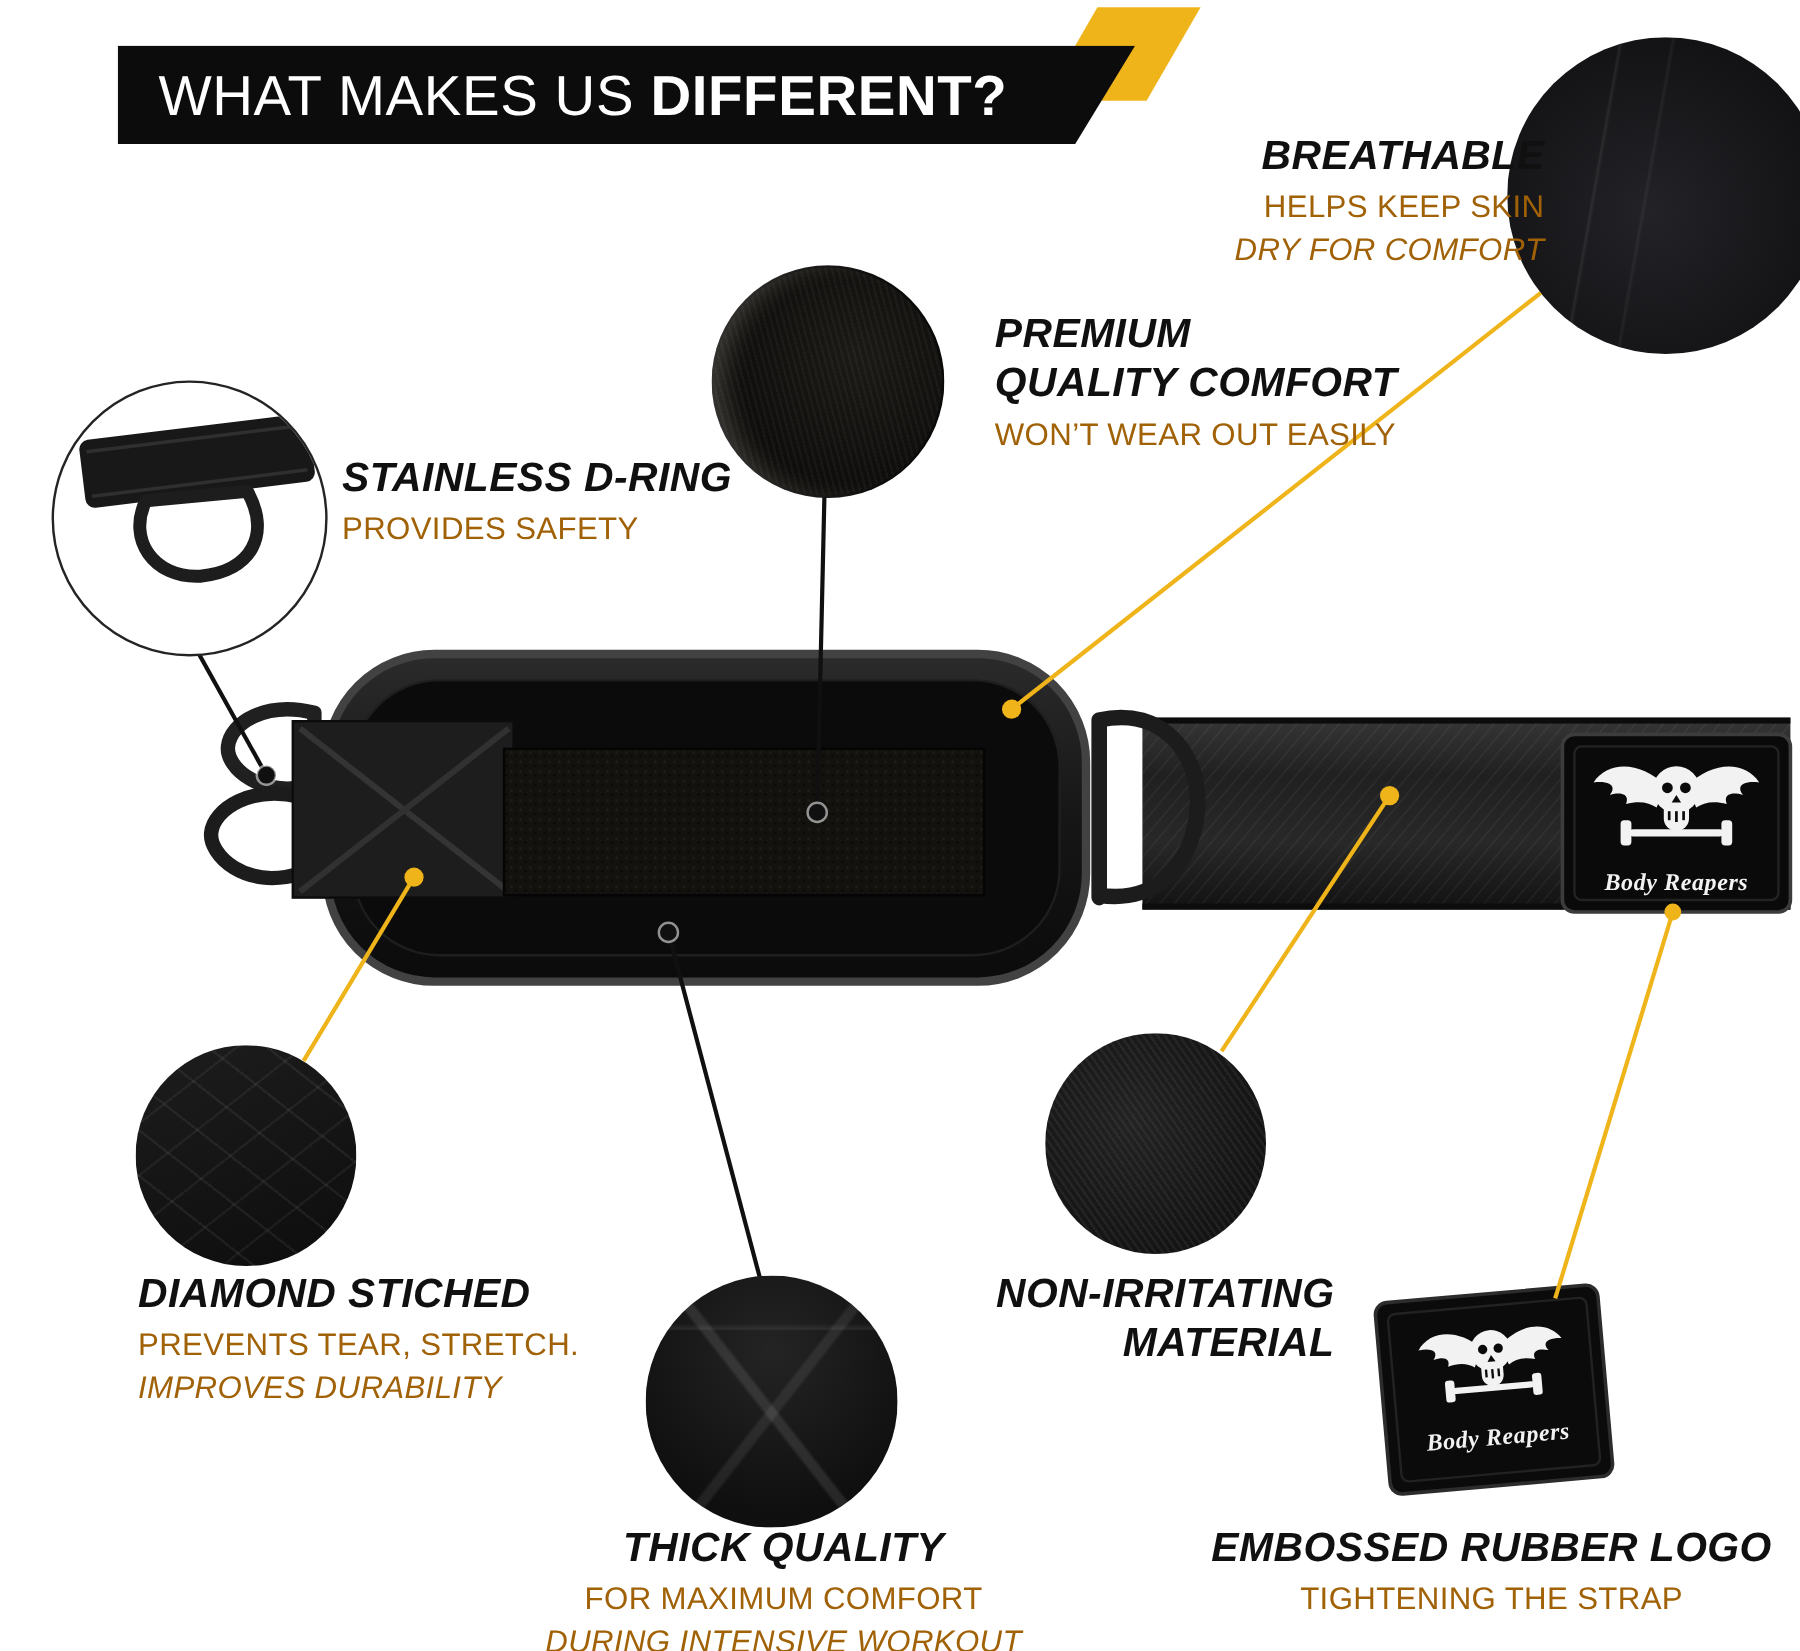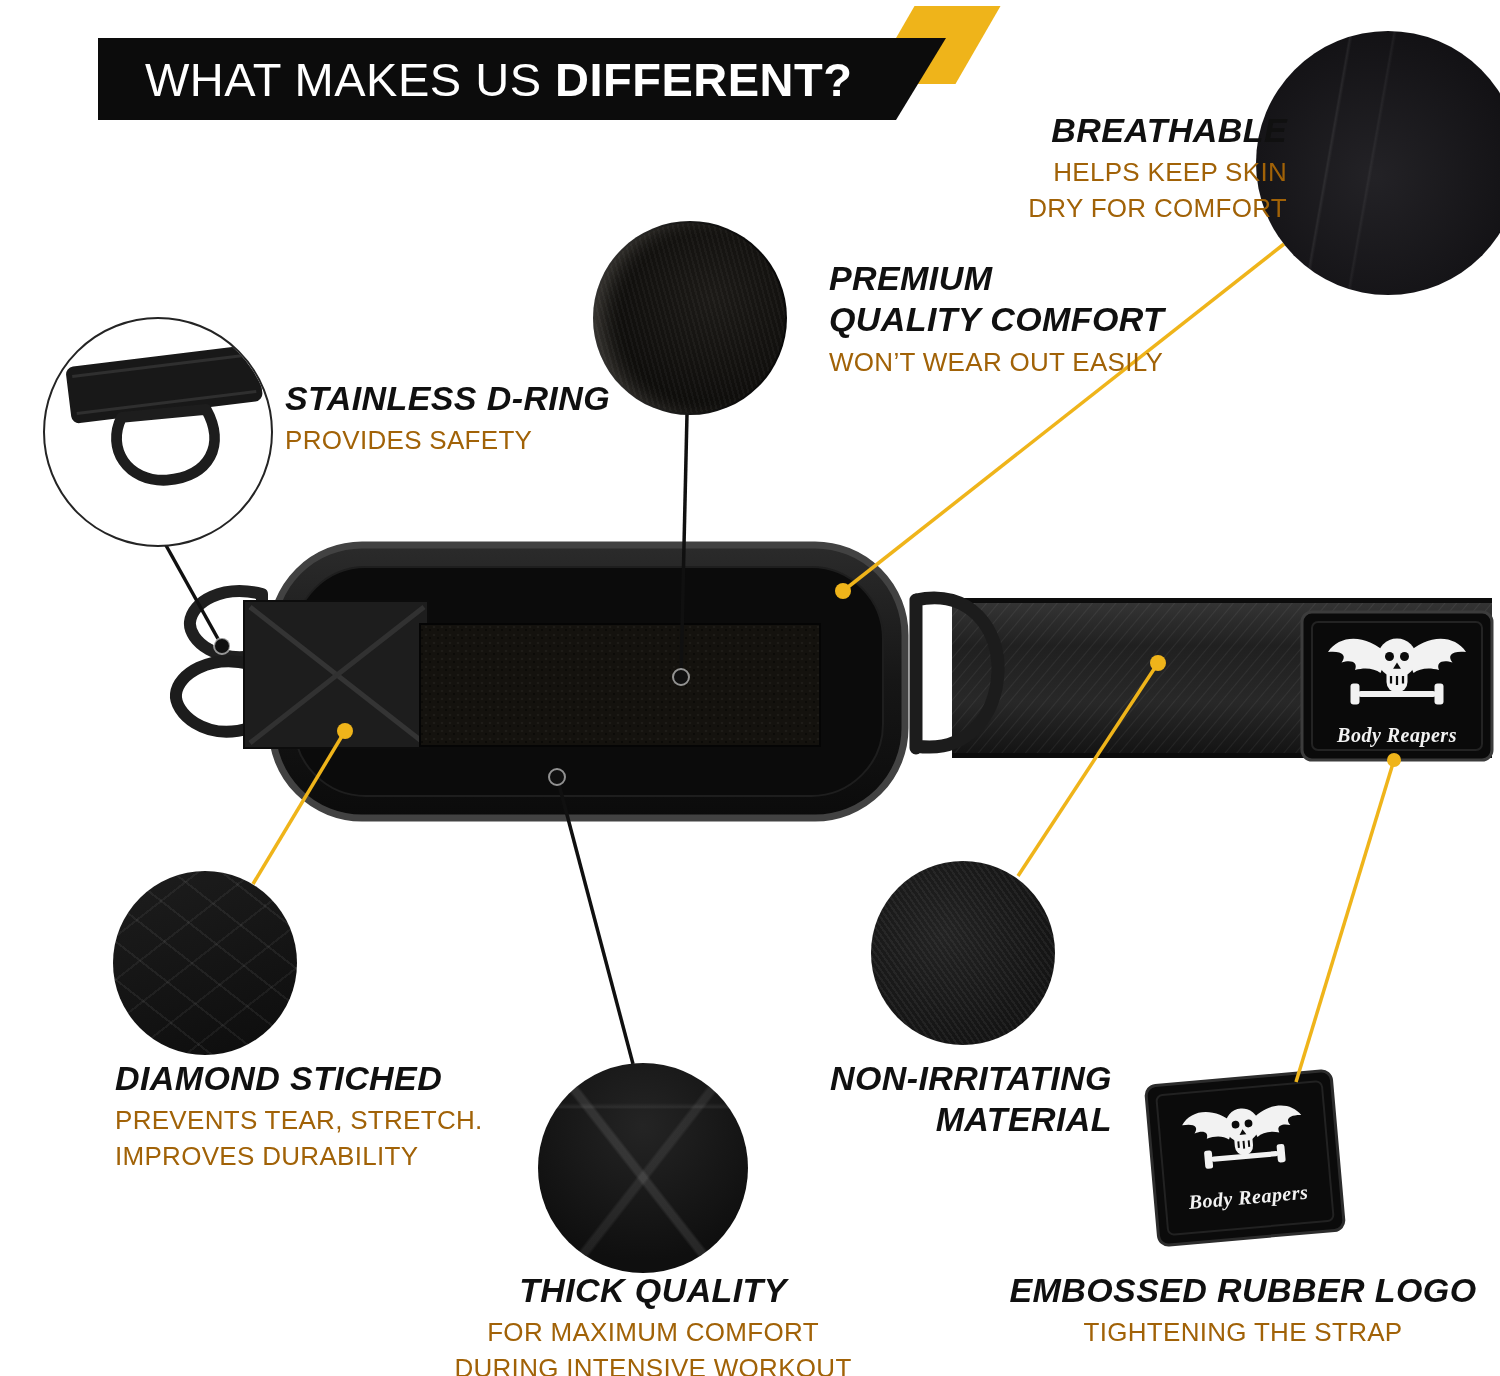--- a/index.html
+++ b/index.html
@@ -11,21 +11,21 @@
   }
   
   .banner-accent{
     position:absolute; left:892px; top:6px; width:86px; height:78px;
     background:var(--accent); transform:skewX(-30deg);
   }
   .banner{
     position:absolute; left:98px; top:38px; width:848px; height:82px;
     background:#0c0c0c;
     clip-path:polygon(0 0, 100% 0, calc(100% - 50px) 100%, 0 100%);
-    display:flex; align-items:center; padding-left:47px; box-sizing:border-box;
+    display:flex; align-items:center; padding-left:34px; box-sizing:border-box;
   }
   .banner .t{ color:#fff; font-size:47px; font-weight:400; letter-spacing:.5px; white-space:pre;}
   .banner .t b{ font-weight:700; }
   
   svg.art{ position:absolute; left:0; top:0; }
   .y{ stroke:var(--accent); }
   .k{ stroke:#101010; }
   .conn{ fill:none; stroke-width:3.5px; }
   .dot-y{ fill:var(--accent); }
   .dot-k{ fill:#101010; stroke:rgba(255,255,255,.55); stroke-width:2px; }
@@ -65,21 +65,21 @@
   
   .co{ position:absolute; }
   .co h2{
     margin:0; color:var(--ink);
     font:italic 700 34px/1.22 "Liberation Sans", sans-serif; letter-spacing:.4px;
   }
   .co p{
     margin:5px 0 0; color:#a16207;
     font:400 26px/1.3 "Liberation Sans", sans-serif; letter-spacing:.3px;
   }
-  .co p + p{ margin-top:2px; }
+  .co p + p{ margin-top:2px;font-style:italic; }
   #t-dring{ left:285px; top:378px; }
   #t-velcro{ left:829px; top:258px; }
   #t-breathable{ right:213px; top:110px; text-align:right; }
   #t-diamond{ left:115px; top:1058px; }
   #t-material{ left:830px; top:1058px;text-align:right; }
   #t-padding{ left:403px; top:1270px; width:500px; text-align:center; }
   #t-logo{ left:993px; top:1270px; width:500px; text-align:center; }
 </style>
 </head>
 <body>

